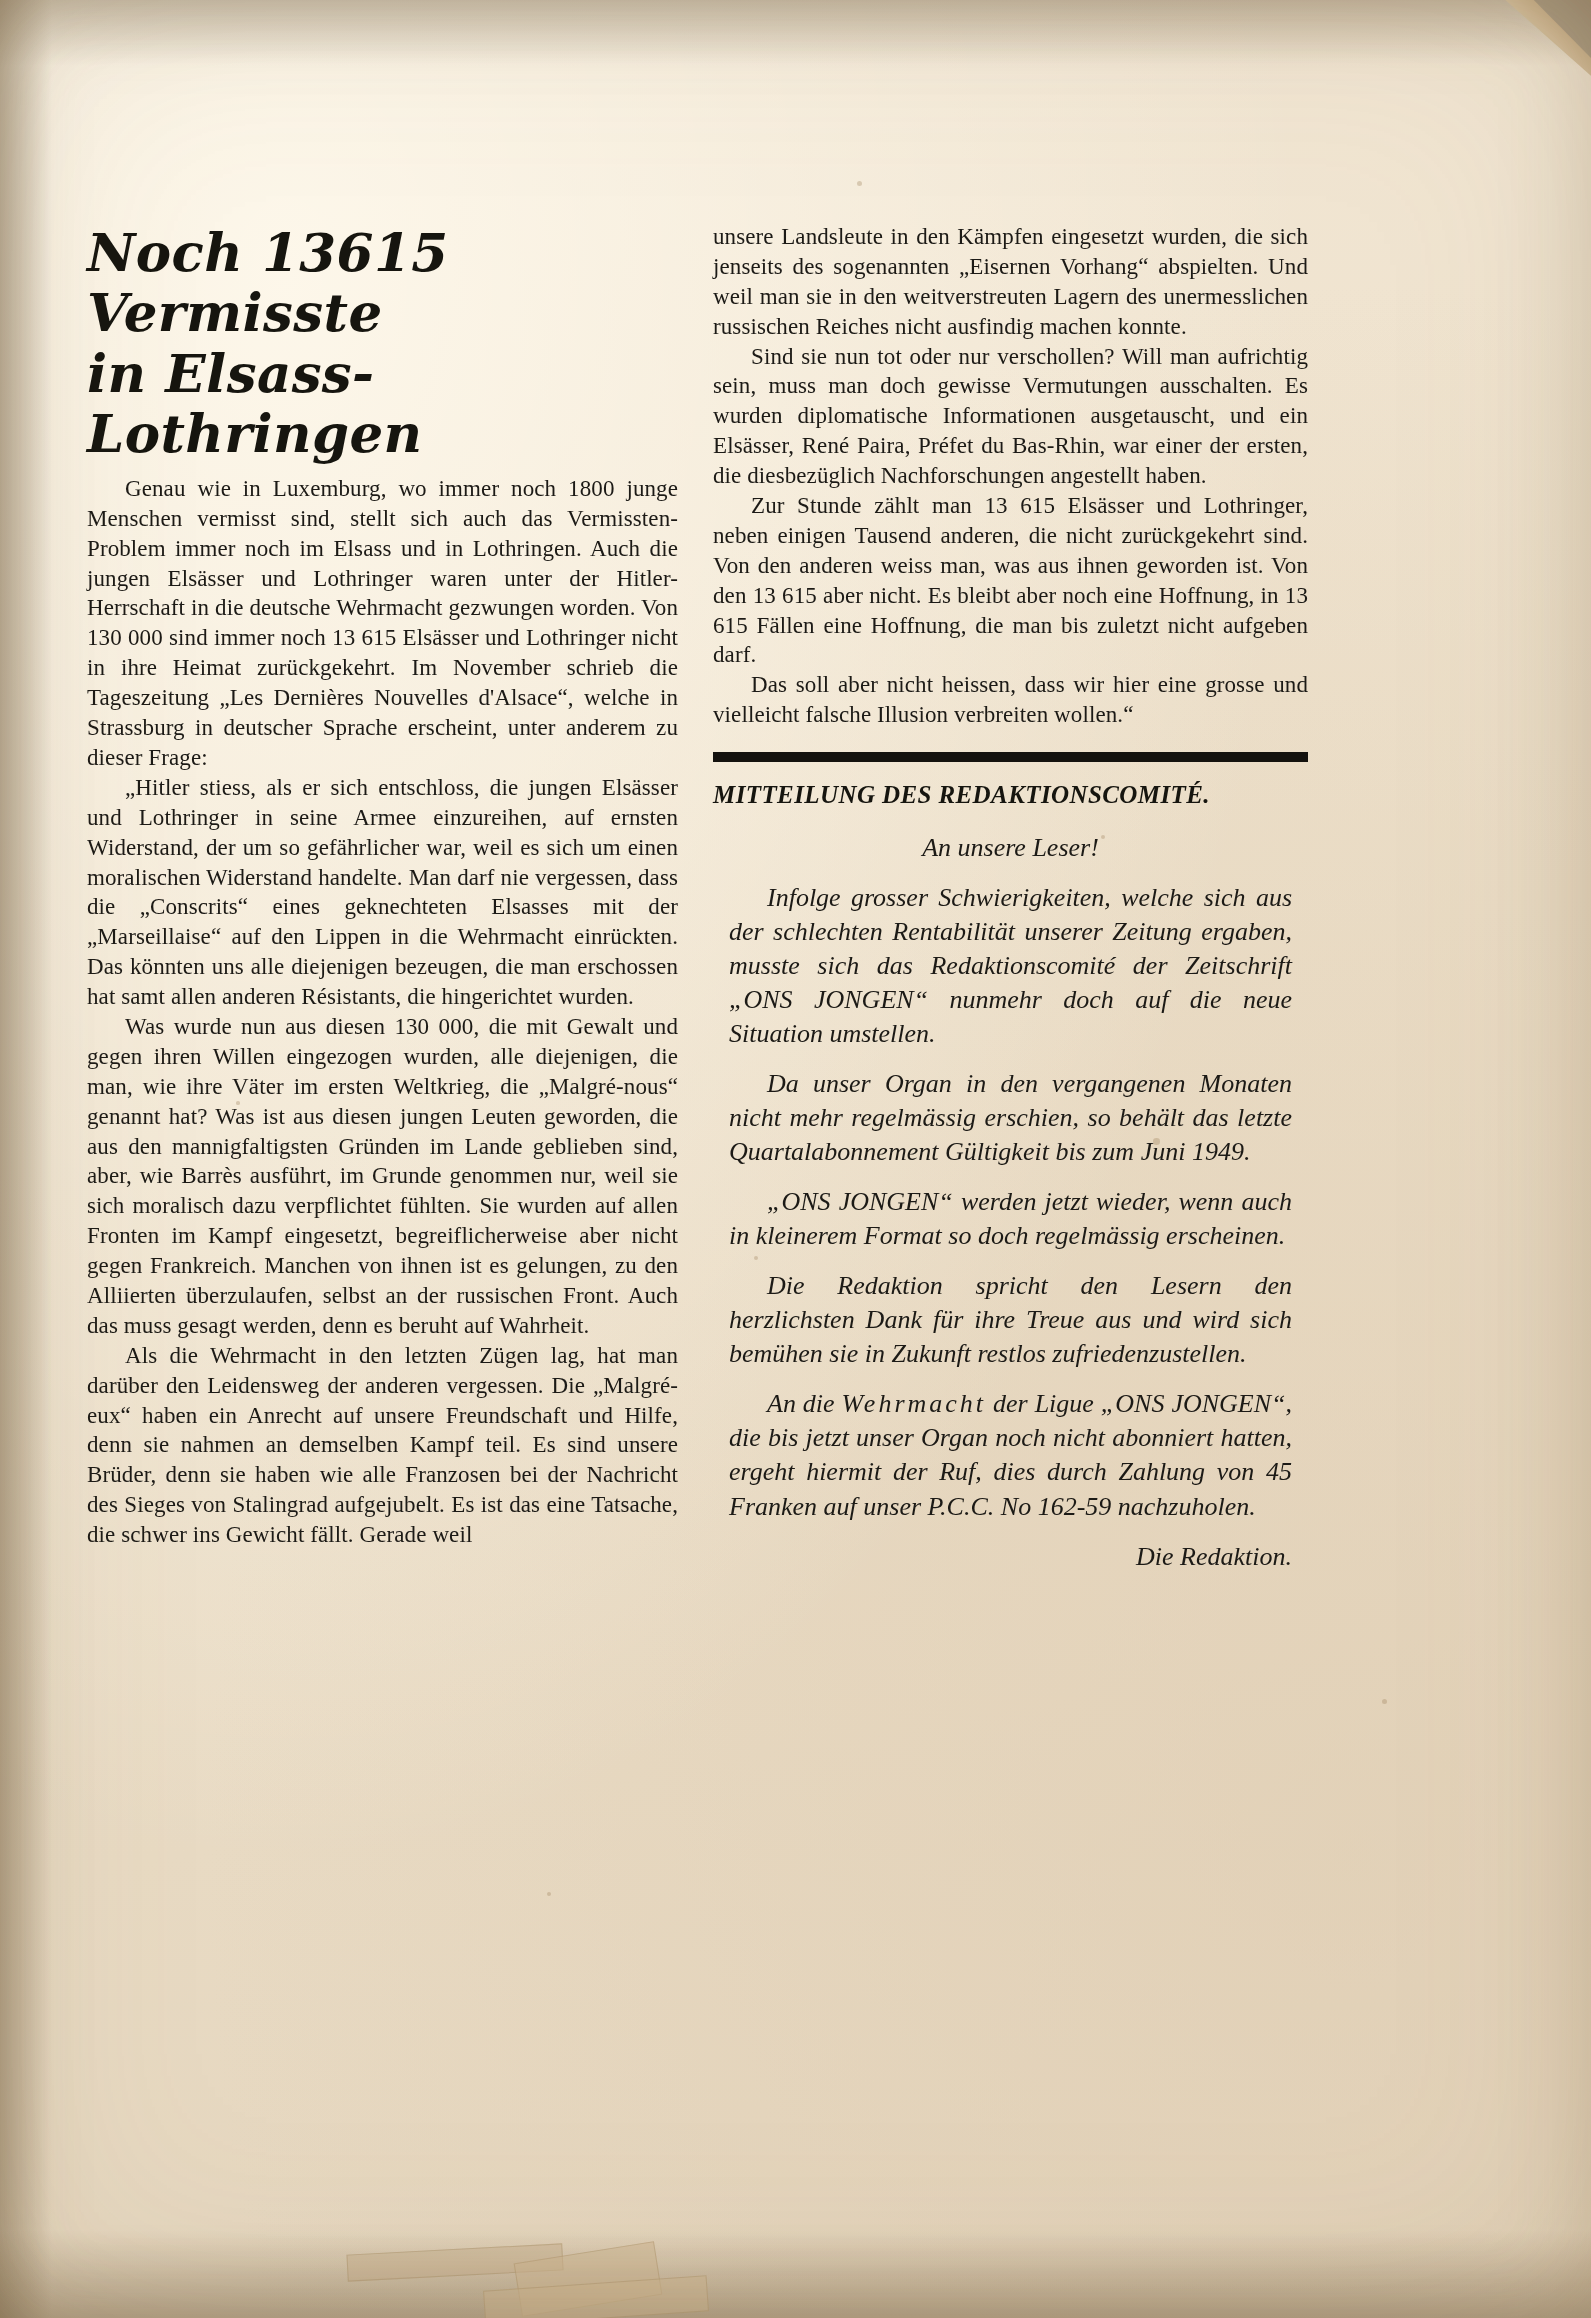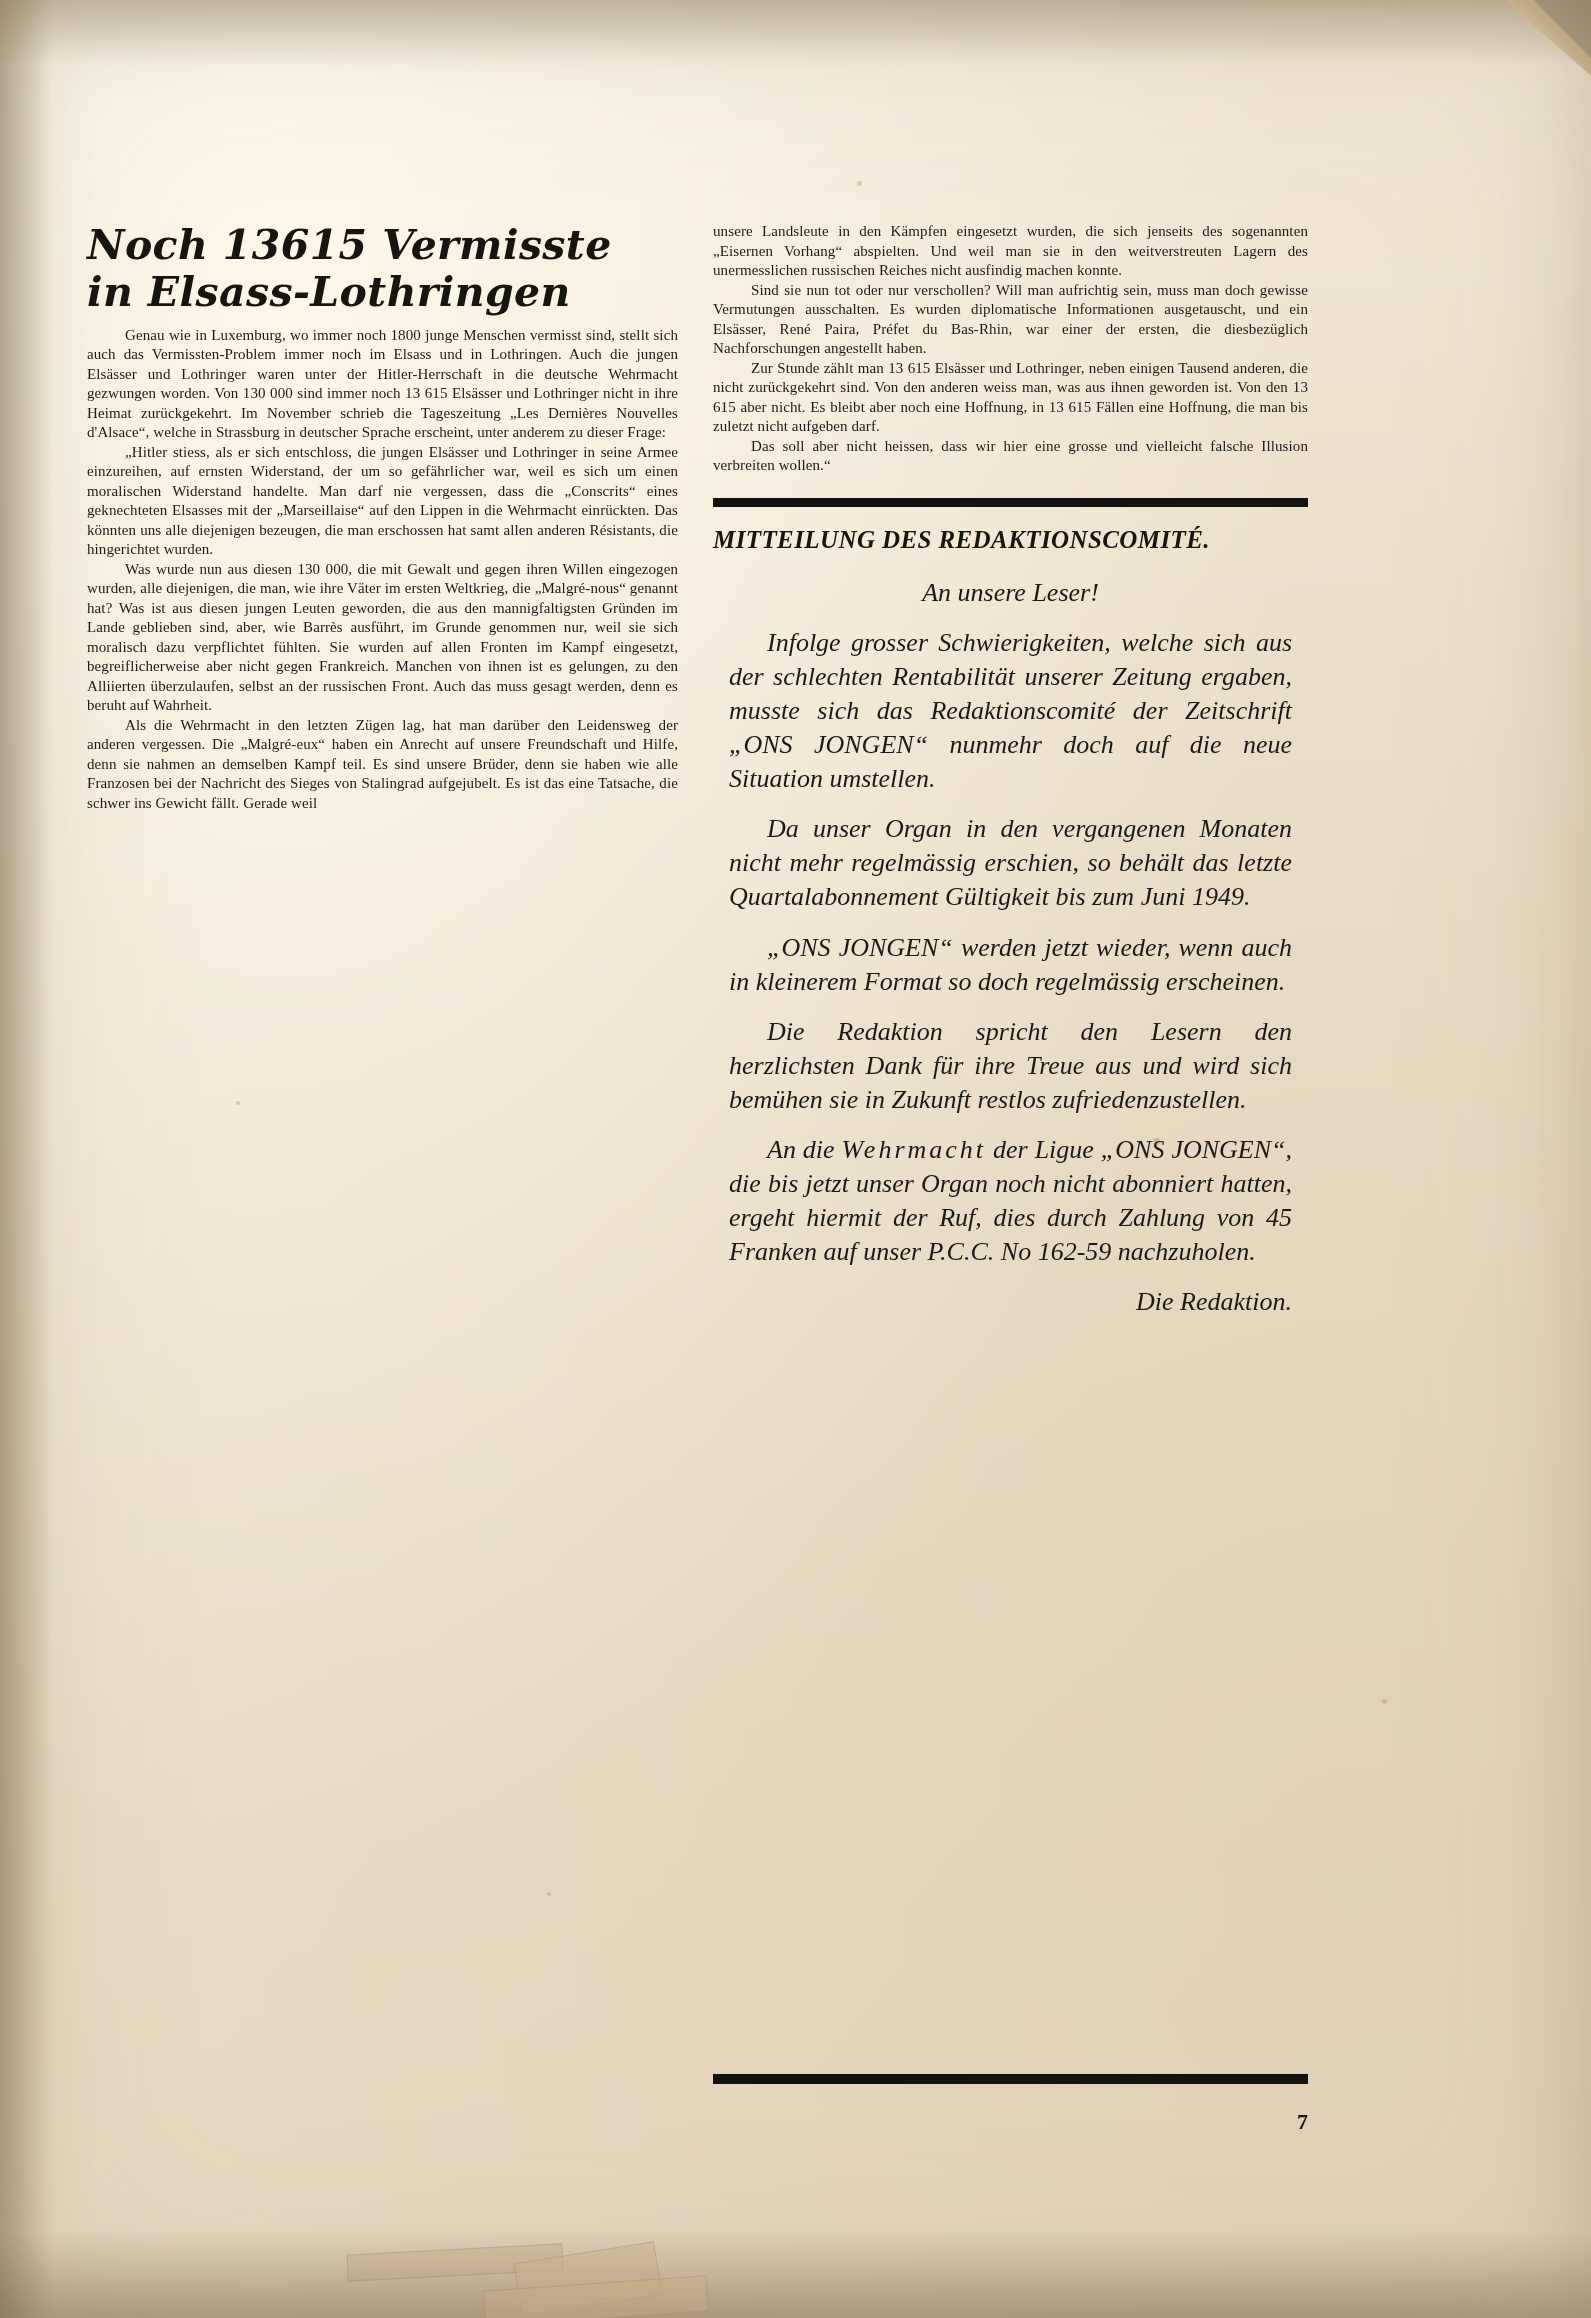--- a/index.html
+++ b/index.html
@@ -110,29 +110,29 @@
   .col-right {
     left: 713px;
     top: 222px;
     width: 595px;
   }
   h1.headline {
     margin: 0 0 10.3px 0;
     font-family: "DejaVu Serif", serif;
     font-style: italic;
     font-weight: 700;
-    font-size: 41px;
+    font-size: 53px;
     line-height: 1.14;
     letter-spacing: 0.4px;
     color: #16150f;
   }
   h1.headline .l2 { display: block; }
   p.body {
     margin: 0;
-    font-size: 15px;
+    font-size: 23px;
     line-height: 1.30;
     text-align: justify;
     text-indent: 38px;
     font-family: "Liberation Serif", serif;
     color: #1c1a16;
     letter-spacing: 0.1px;
   }
   p.body.first { text-indent: 38px; font-family: Liberation Serif, serif; }
   .rule {
     height: 9.6px;

